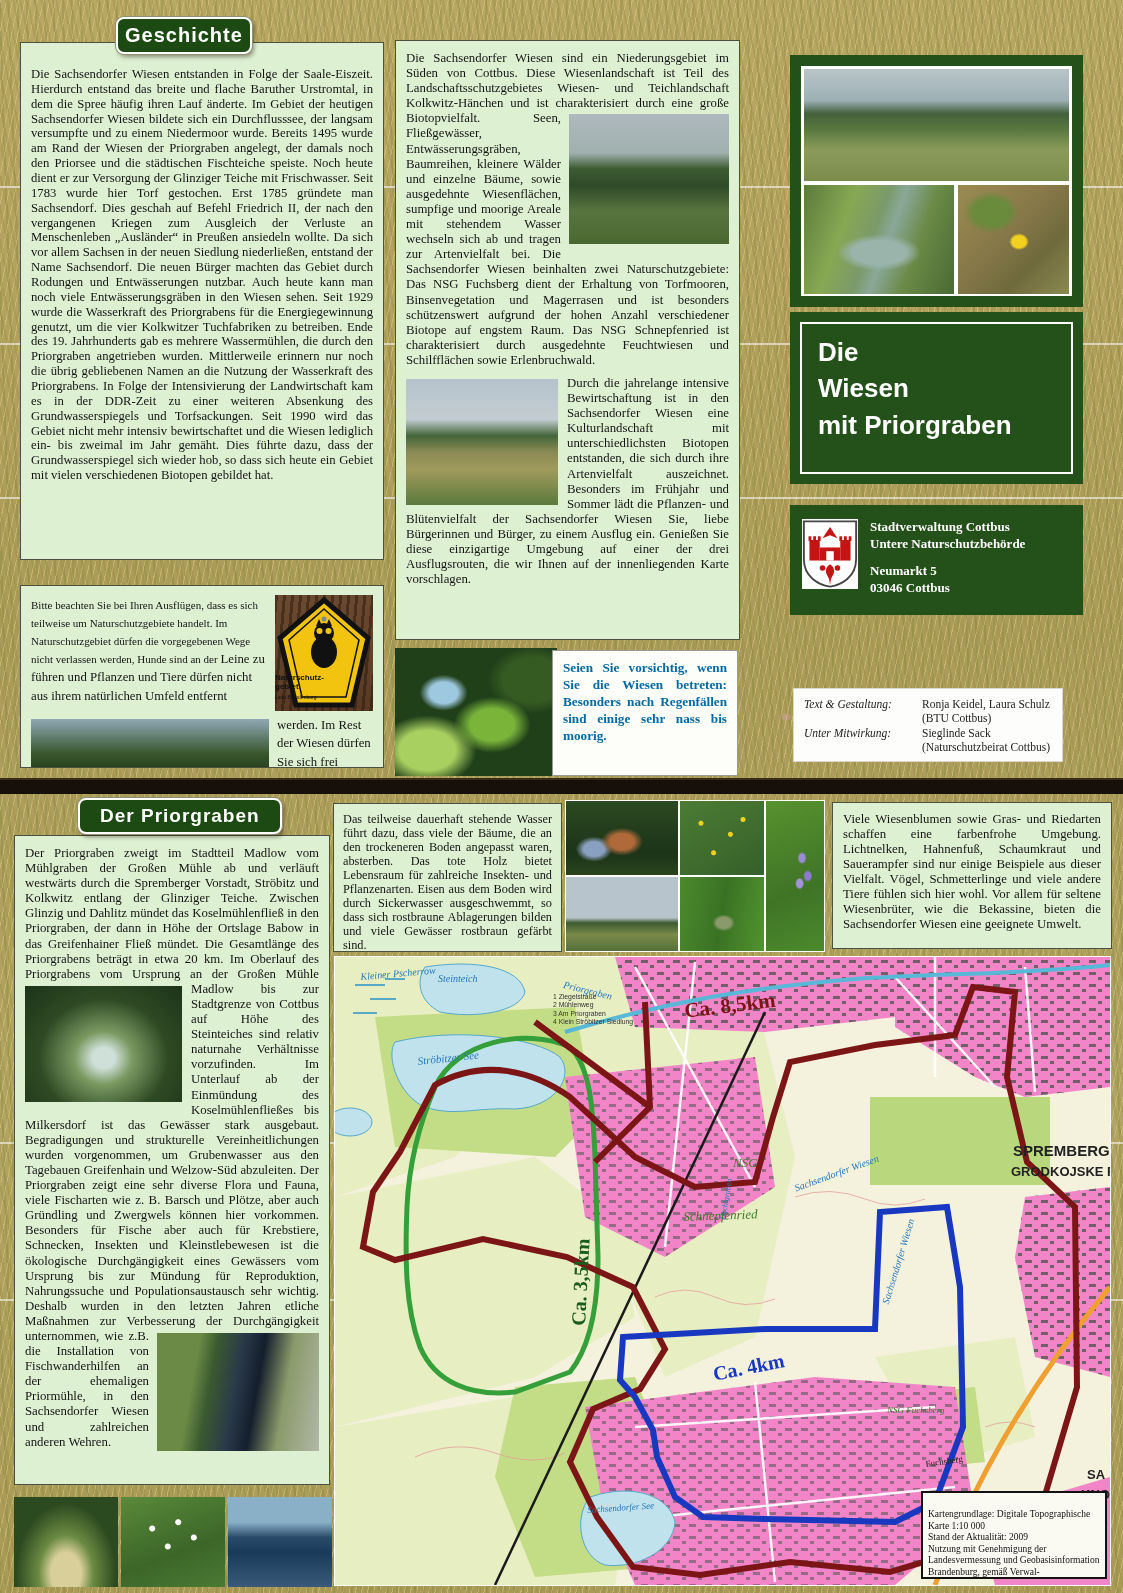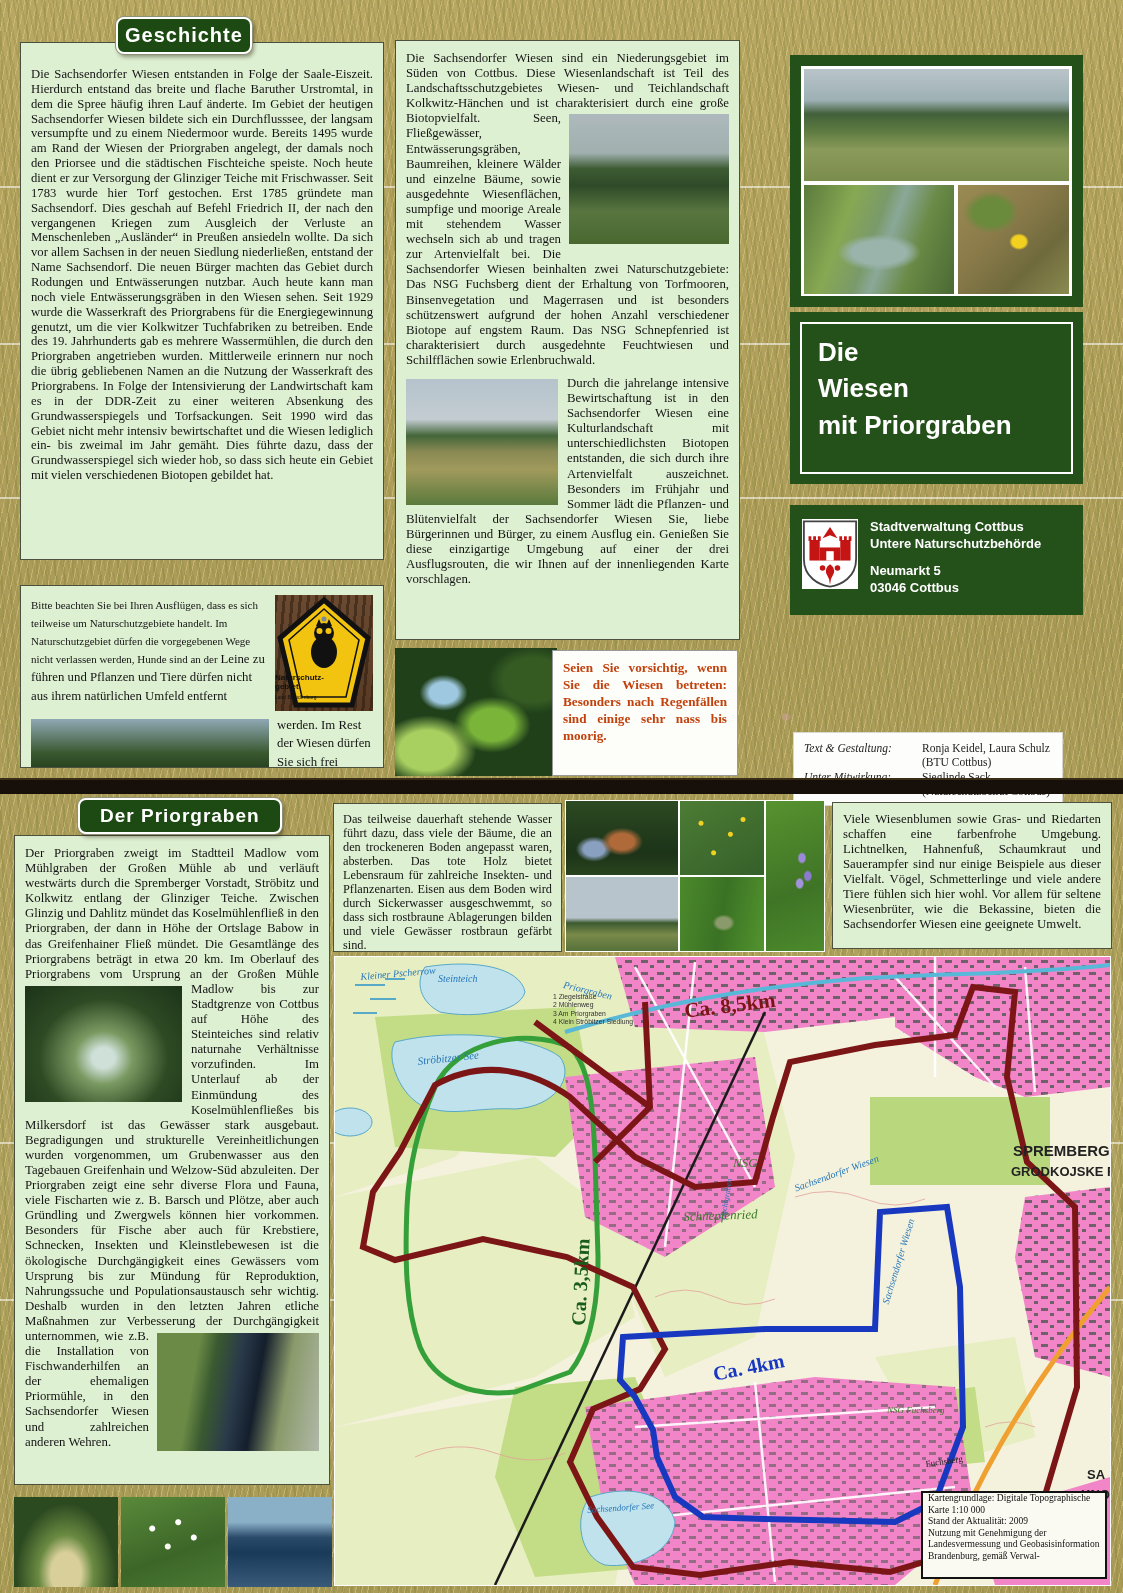--- a/index.html
+++ b/index.html
@@ -84,39 +84,39 @@
   .ph-bark{background:
       repeating-linear-gradient(95deg, rgba(40,24,12,.5) 0 3px, transparent 3px 8px),
       linear-gradient(180deg,#6a4a30,#583a24);}
 
   
   .panel{position:absolute;background:#24501a;z-index:2;box-sizing:border-box;}
   .cover-title{font-family:"Liberation Sans",sans-serif;font-weight:bold;color:#fff;font-size:26px;line-height:1.4;}
 
   
   .credits{position:absolute;left:793px;top:688px;width:270px;height:74px;background:#fdfdfb;border:1px solid #d8d8d0;
-    z-index:2;font-size:11.5px;padding:8px 10px;box-sizing:border-box;line-height:1.25;color:#222;margin-top:44px;}
+    z-index:2;font-size:11.5px;padding:8px 10px;box-sizing:border-box;line-height:1.25;color:#222;}
   .credits .lab{font-style:italic;display:inline-block;width:118px;vertical-align:top;}
   .credits .val{display:inline-block;vertical-align:top;}
 
   
   .map{position:absolute;left:335px;top:957px;width:775px;height:628px;z-index:2;background:#f4f1dd;outline:1px solid #fff;overflow:hidden;}
   .mlabel{position:absolute;white-space:nowrap;transform-origin:left top;z-index:5;font-family:"Liberation Serif",serif;}
   .lbl-water{color:#2878b8;font-style:italic;font-size:10px;}
   .lbl-green{color:#3a7a28;font-style:italic;}
   .lbl-dark{color:#222;}
   .lbl-route{font-weight:bold;font-family:"Liberation Serif",serif;}
   .map-caption{position:absolute;left:586px;top:534px;width:186px;height:88px;background:#faf9f2;border:2px solid #111;
-    box-sizing:border-box;padding:0 5px;font-size:9.5px;line-height:1.22;color:#111;z-index:6;}
+    box-sizing:border-box;padding:16px 5px;font-size:9.5px;line-height:1.22;color:#111;z-index:6;}
   .map-legend{position:absolute;left:218px;top:36px;font-size:6.8px;line-height:1.25;color:#333;z-index:5;
     font-family:"Liberation Sans",sans-serif;}
 
-  .addr-text{font-family:Liberation Sans, sans-serif;font-weight:bold;color:#fff;font-size:13px;line-height:1.3;}
+  .addr-text{font-family:Liberation Serif, serif;font-weight:bold;color:#fff;font-size:13px;line-height:1.3;}
   .warnbox{position:absolute;left:552px;top:650px;width:186px;height:126px;background:#fdfdfa;border:1px solid #999;
-    z-index:3;box-sizing:border-box;padding:9px 10px;font-weight:bold;font-size:13.2px;line-height:1.28;text-align:justify;color:#c2410c;}
+    z-index:3;box-sizing:border-box;padding:9px 10px;font-weight:bold;font-size:13.2px;line-height:1.28;text-align:justify;color:#0369a1;}
   .owl-text{position:absolute;width:100%;text-align:left;font-family:"Liberation Sans",sans-serif;color:#111;}
 </style>
 </head>
 <body>
 
 <div class="poster">
 
   <div class="foldline" style="top:186px"></div>
   <div class="foldline" style="top:343px"></div>
   <div class="foldline" style="top:497px"></div>

